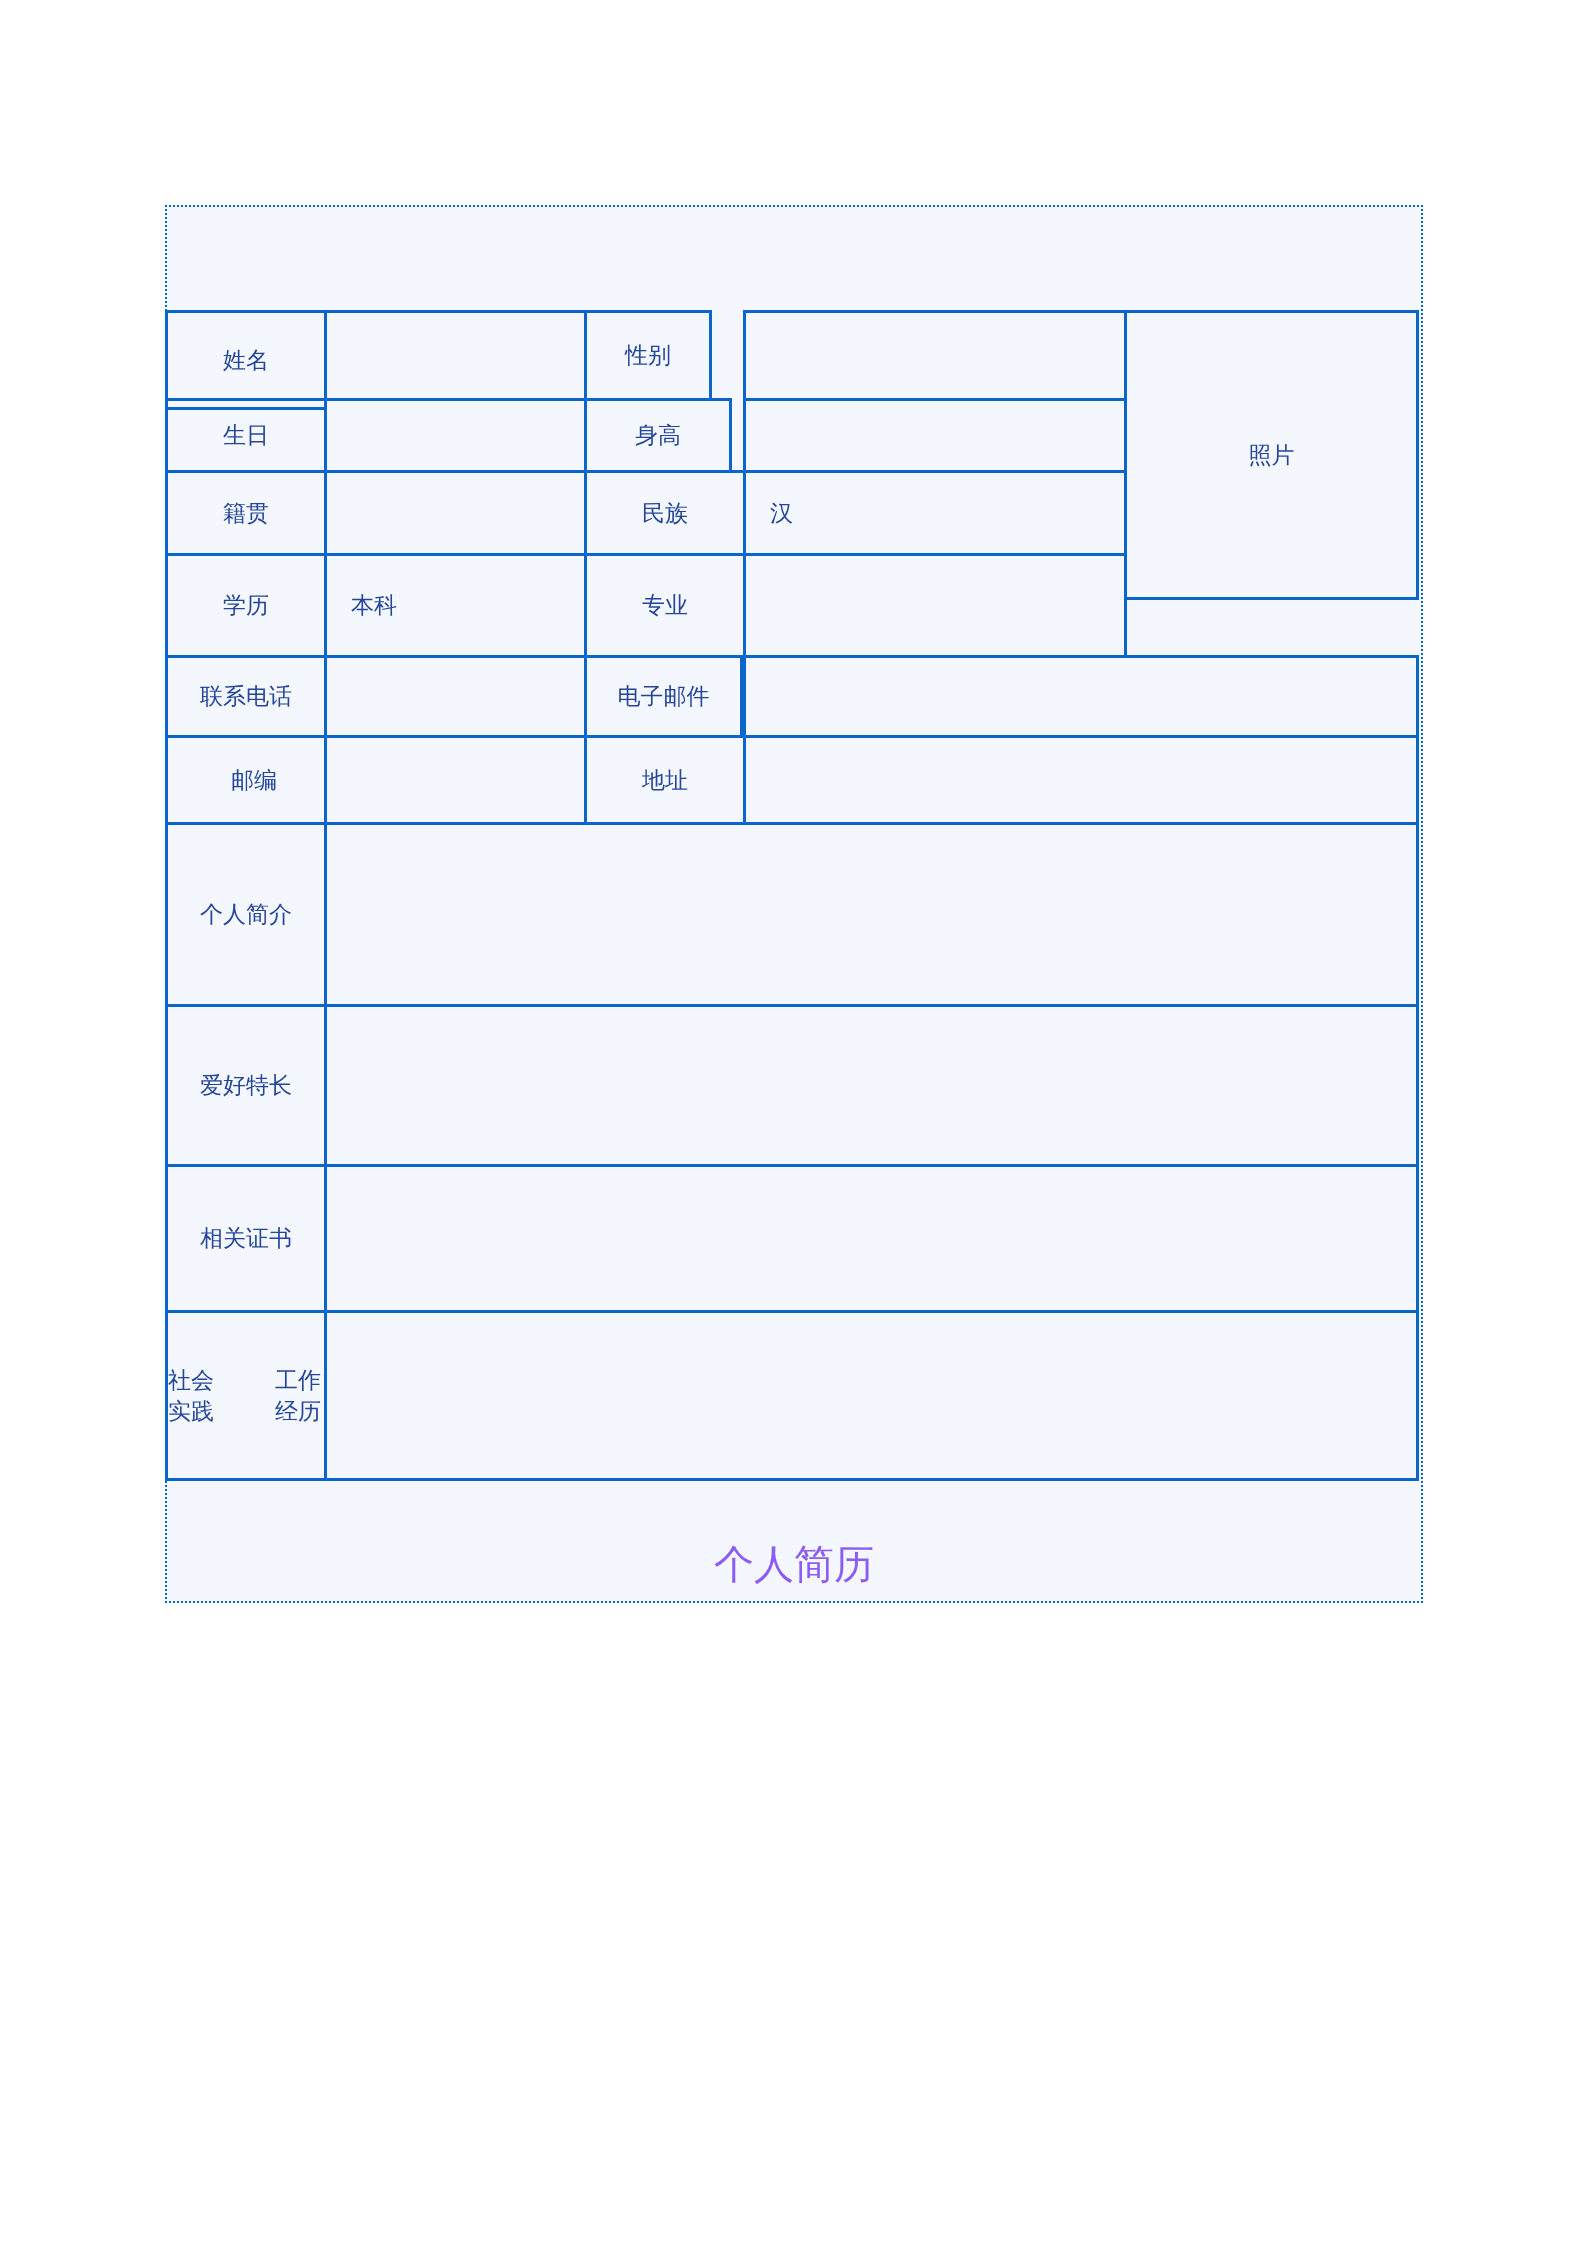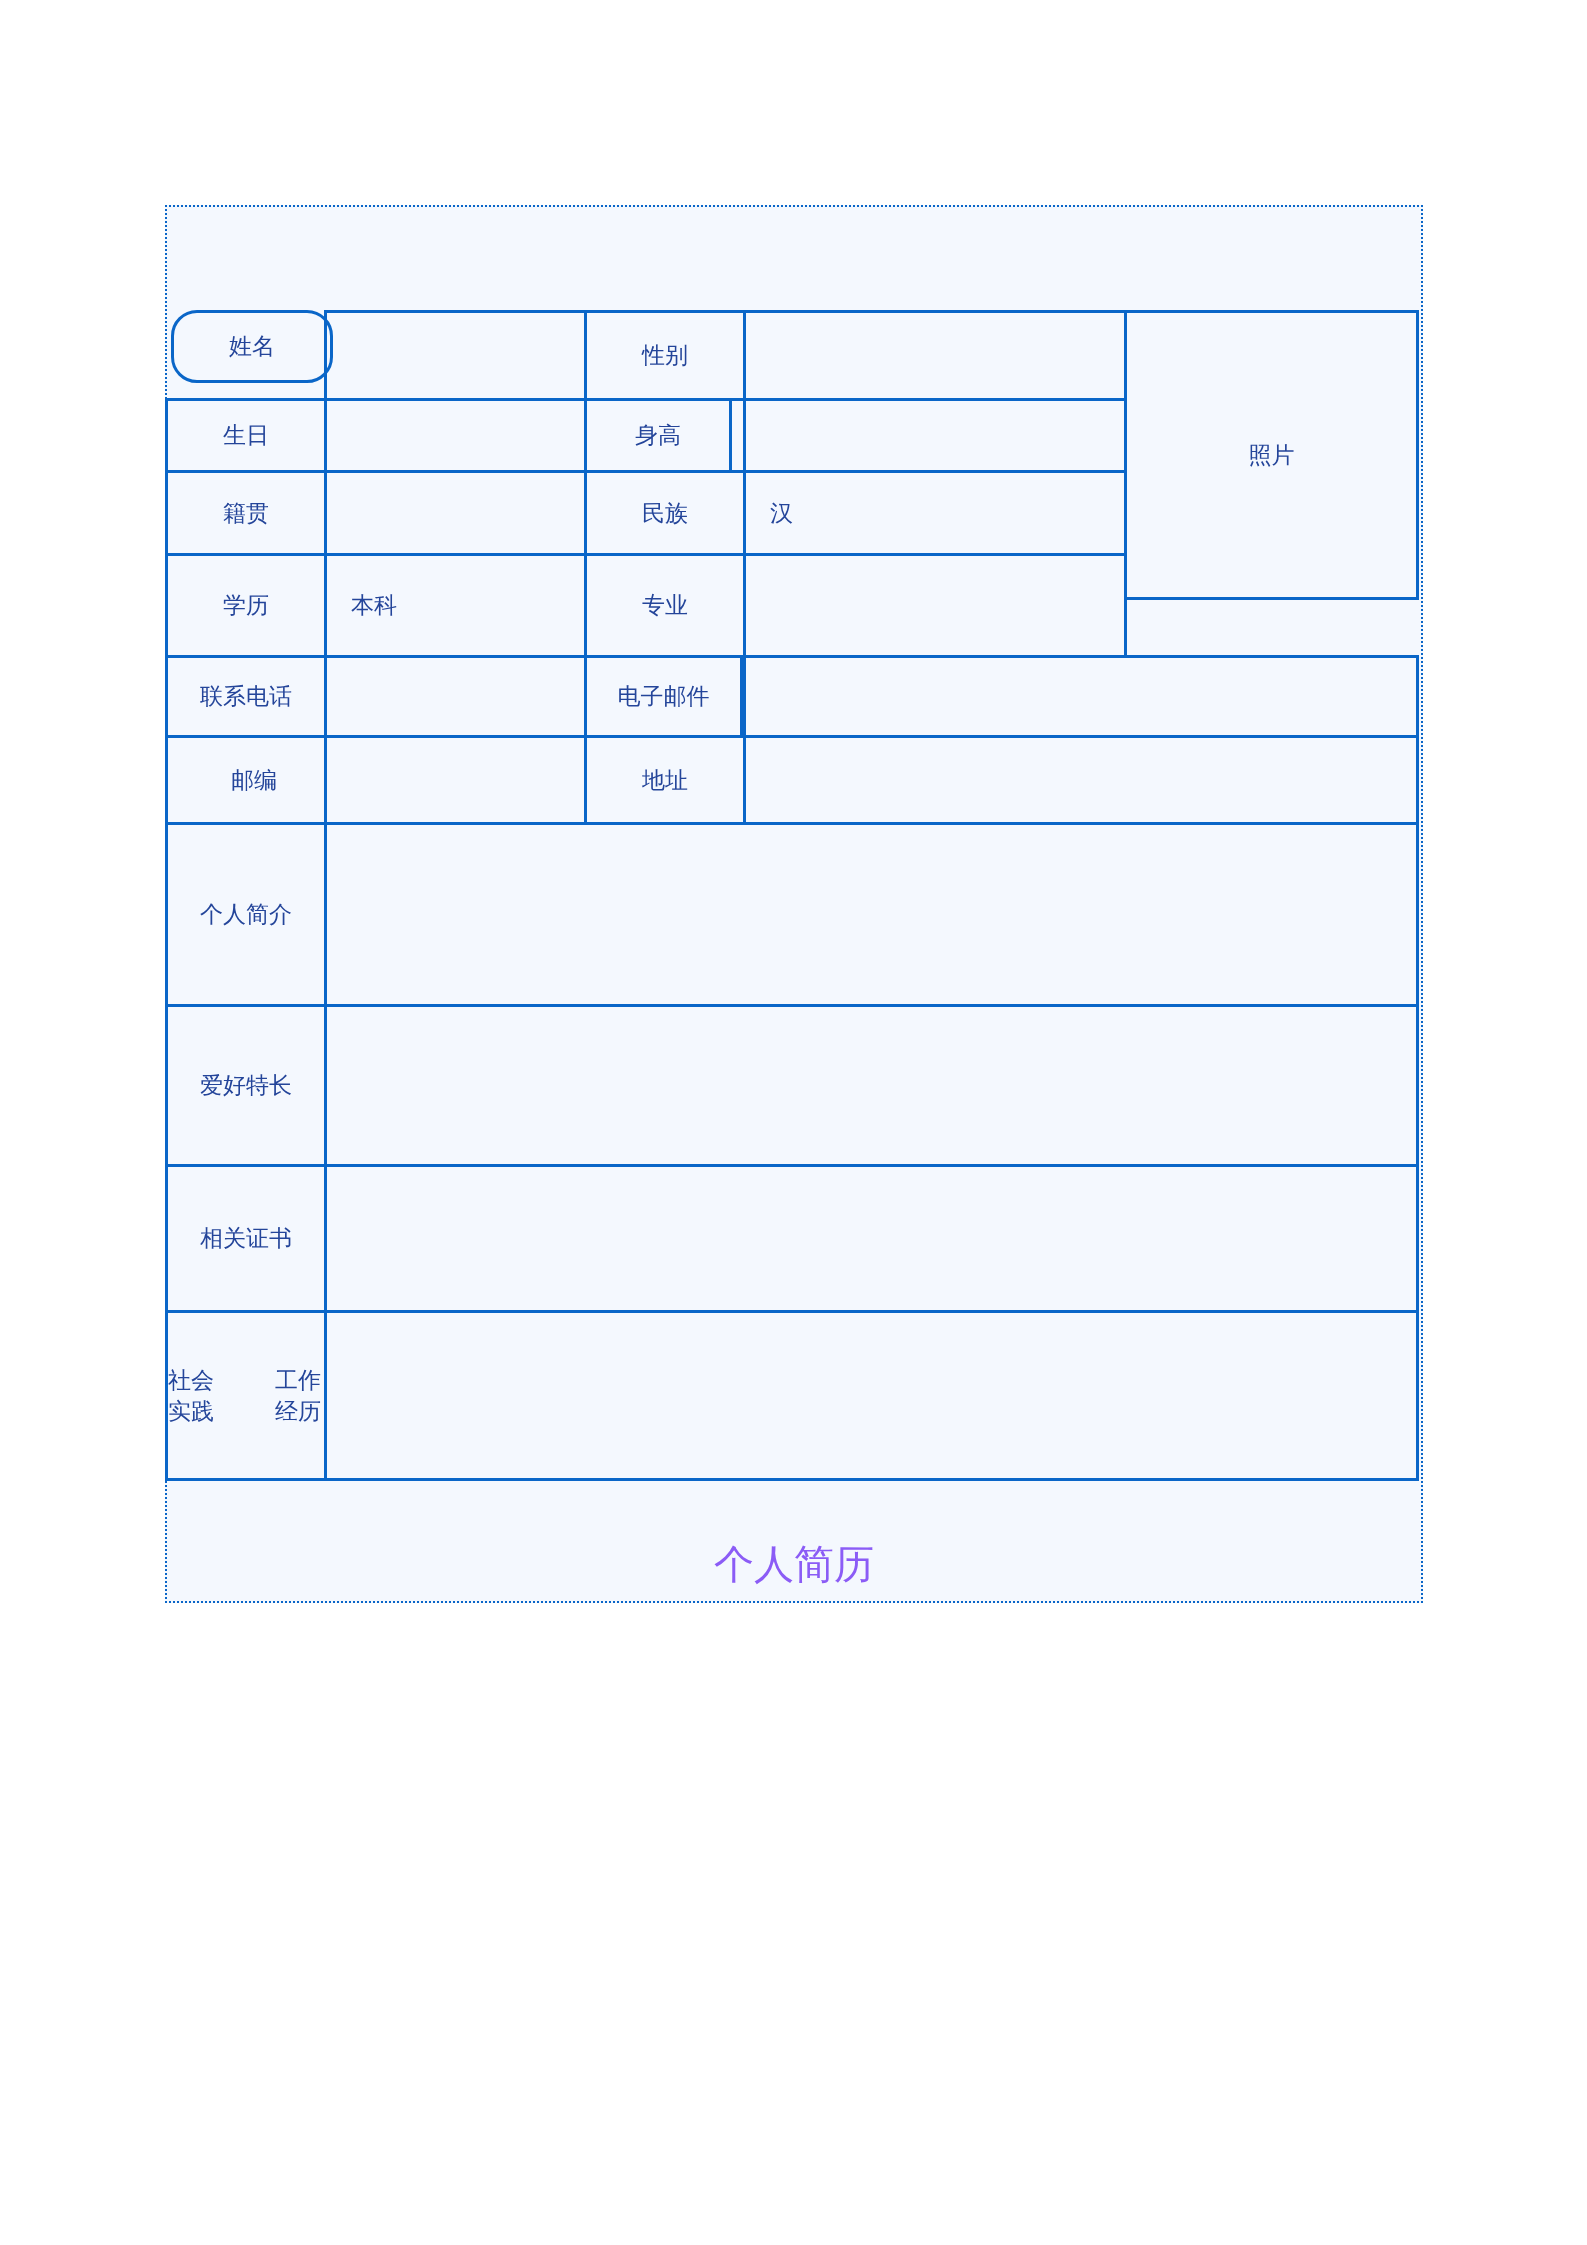--- a/index.html
+++ b/index.html
@@ -18,23 +18,23 @@
   .title {
     position:absolute; left:165px; width:1258px; top:1537px; text-align:center;
     color:#8b5cf6; font-size:40px; font-weight:normal;
   }
 </style>
 </head>
 <body>
 
 <div class="frame"></div>
 
-<div class="cell" style="left:171px;top:310px;width:162px;height:73px;border-radius:26px;">姓名</div>
+<div class="cell" style="left:165px;top:310px;width:162px;height:100px;">姓名</div>
 <div class="cell val" style="left:324px;top:310px;width:263px;height:91px;"></div>
-<div class="cell" style="left:584px;top:310px;width:162px;height:91px;">性别</div>
+<div class="cell" style="left:584px;top:310px;width:128px;height:91px;">性别</div>
 <div class="cell val" style="left:743px;top:310px;width:384px;height:91px;"></div>
 <div class="cell" style="left:1124px;top:310px;width:295px;height:290px;">照片</div>
 
 <div class="cell" style="left:165px;top:398px;width:162px;height:75px;">生日</div>
 <div class="cell val" style="left:324px;top:398px;width:263px;height:75px;"></div>
 <div class="cell" style="left:584px;top:398px;width:148px;height:75px;">身高</div>
 <div class="cell val" style="left:743px;top:398px;width:384px;height:75px;"></div>
 
 <div class="cell" style="left:165px;top:470px;width:162px;height:86px;">籍贯</div>
 <div class="cell val" style="left:324px;top:470px;width:263px;height:86px;"></div>

